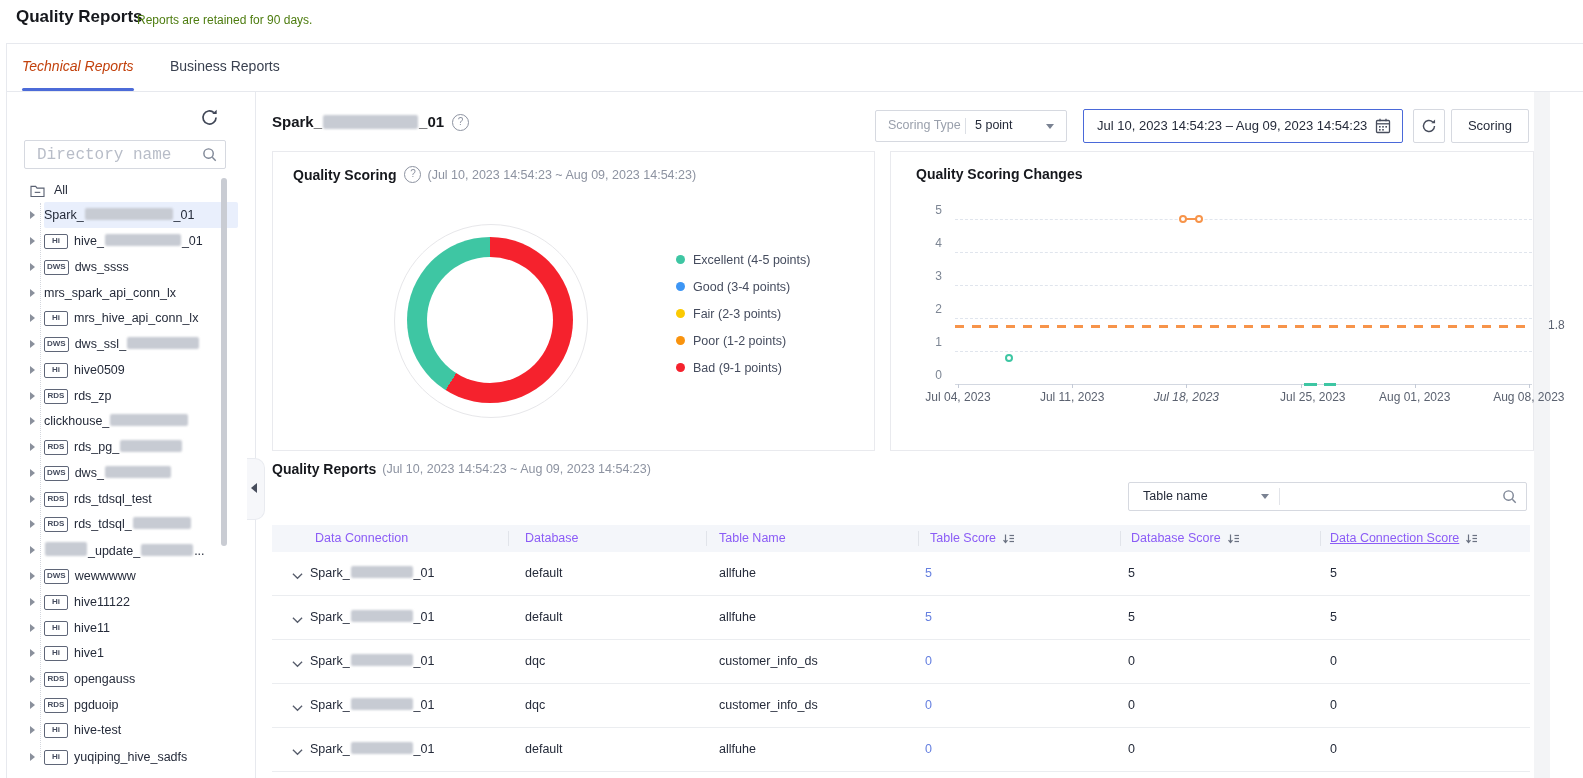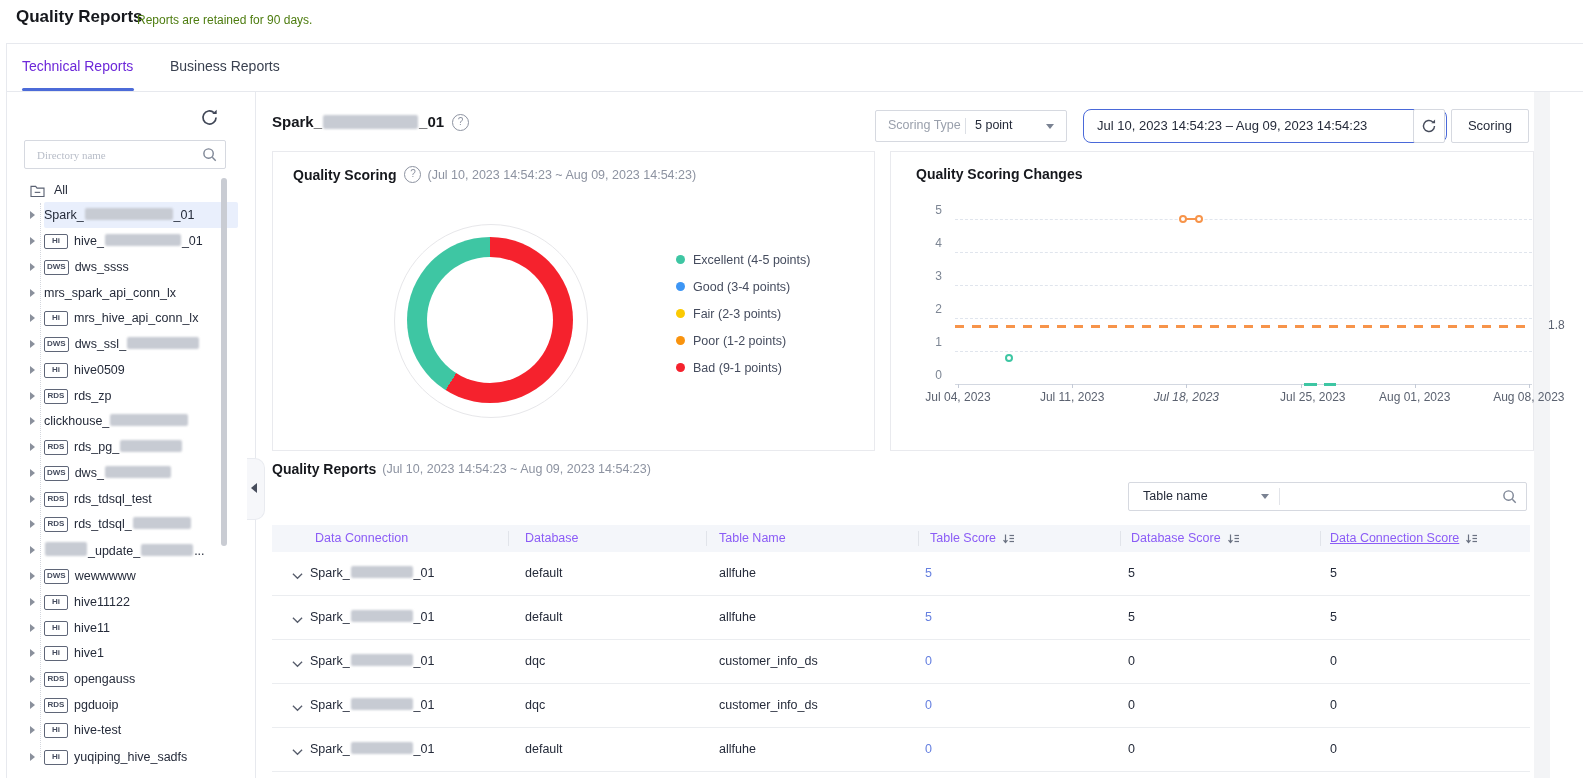--- a/index.html
+++ b/index.html
@@ -7,29 +7,29 @@
        font-family:"Liberation Sans","DejaVu Sans",sans-serif;color:#252b3a;font-size:12px;}
   .abs{position:absolute;}
   
   .page-title{left:16px;top:7px;font-size:17px;font-weight:bold;color:#16181d;}
   .page-sub{left:137px;top:13px;font-size:12px;color:#4d7c0f;}
   
   .card-top{left:6px;top:43px;width:1577px;height:0;border-top:1px solid #e7e9ee;}
   .card-left{left:6px;top:43px;width:0;height:735px;border-left:1px solid #e7e9ee;}
   .tabs-border{left:6px;top:91px;width:1577px;height:0;border-top:1px solid #e7e9ee;}
   .tab{top:58px;font-size:14px;cursor:pointer;}
-  .tab-active{color:#6d28d9;}
+  .tab-active{color:#c2410c;font-style:italic;}
   .tab-idle{color:#3a4150;}
   .tab-underline{left:22px;top:88px;width:112px;height:3px;background:#4c6bd8;border-radius:2px;}
   
   .side-border{left:255px;top:92px;width:0;height:686px;border-left:1px solid #e7e9ee;}
   .side-refresh{left:200px;top:108px;width:20px;height:20px;color:#3f4656;}
   .side-search{left:24px;top:140px;width:200px;height:27px;border:1px solid #d6d9e0;border-radius:2px;background:#fff;}
-  .side-search input{position:absolute;left:10px;top:1px;width:158px;height:23px;border:0;outline:0;font-size:11px;
-       font-family:Liberation Serif, serif;color:#333;}
+  .side-search input{position:absolute;left:10px;top:1px;width:158px;height:23px;border:0;outline:0;font-size:16px;
+       font-family:Liberation Mono, monospace;color:#333;}
   .side-search input::placeholder{color:#b8bdc8;}
   .side-search .mag{position:absolute;right:8px;top:6px;}
   .tree-guide{left:40px;top:203px;width:0;height:554px;border-left:1px dotted #d4d7de;}
   .titem{left:30px;right:30px;height:26px;display:flex;align-items:center;cursor:pointer;}
   .arr{width:0;height:0;border-top:4px solid transparent;border-bottom:4px solid transparent;
        border-left:5px solid #8a909c;margin-right:9px;flex:none;}
   .badge{display:inline-block;min-width:18px;padding:0 2px;height:13px;line-height:12px;margin-right:6px;
        border:1px solid #5f6678;border-radius:2px;font-size:8px;font-weight:bold;color:#454c5e;text-align:center;flex:none;}
   .badge:empty{display:none;}
   .tlabel{font-size:12.5px;color:#252b3a;white-space:nowrap;}
@@ -46,21 +46,21 @@
        display:flex;align-items:center;}
   .qicon{display:inline-block;width:15px;height:15px;border:1px solid #8d93a1;border-radius:50%;color:#8d93a1;
        font-size:10px;line-height:14px;text-align:center;font-weight:normal;margin-left:8px;}
   .qicon::after{content:"?";}
   .sel-box{left:875px;top:110px;width:190px;height:30px;border:1px solid #d6d9e0;border-radius:2px;background:#fff;}
   .sel-box .lbl{position:absolute;left:12px;top:7px;color:#9aa0ac;font-size:12.5px;}
   .sel-box .div1{position:absolute;left:89px;top:7px;height:16px;border-left:1px solid #dcdfe5;}
   .sel-box .val{position:absolute;left:99px;top:7px;color:#252b3a;font-size:12.5px;}
   .caret{width:0;height:0;border-left:4.5px solid transparent;border-right:4.5px solid transparent;
        border-top:5.5px solid #7a8292;}
-  .date-box{left:1083px;top:109px;width:318px;height:32px;border:1px solid #4a69d9;border-radius:8px;background:#fff;padding-left:44px;}
+  .date-box{left:1083px;top:109px;width:318px;height:32px;border:1px solid #4a69d9;border-radius:2px;background:#fff;}
   .date-box .txt{position:absolute;left:13px;top:8px;font-size:13px;color:#252b3a;white-space:nowrap;}
   .btn{border:1px solid #d6d9e0;border-radius:2px;background:#fff;cursor:pointer;}
   .refresh-btn{left:1413px;top:109px;width:30px;height:32px;}
   .export-btn{left:1451px;top:109px;width:76px;height:32px;font-size:13px;color:#252b3a;
        text-align:center;line-height:32px;}
   .icon-center{position:absolute;left:50%;top:50%;transform:translate(-50%,-50%);display:flex;}
   
   .panel{border:1px solid #e9eaee;background:#fff;}
   .p-scoring{left:272px;top:151px;width:601px;height:298px;}
   .p-changes{left:890px;top:151px;width:642px;height:298px;}

